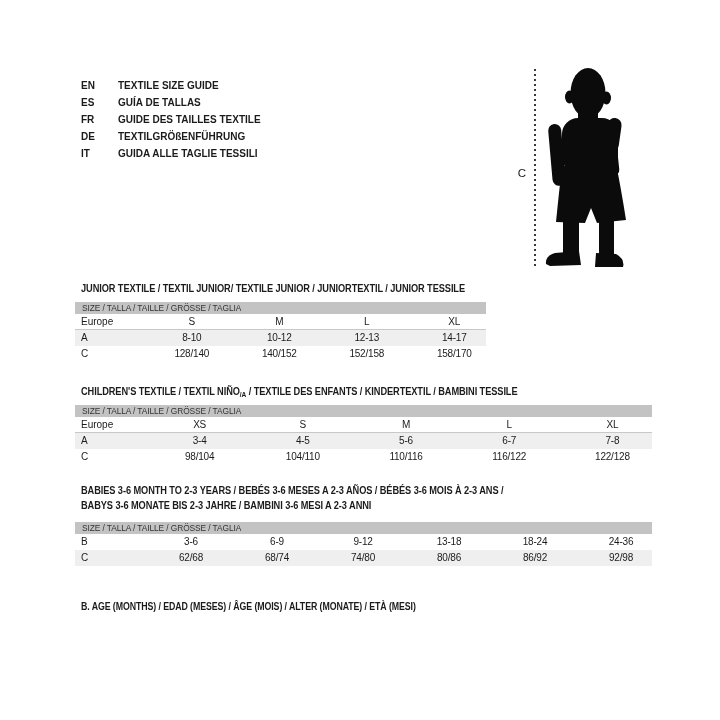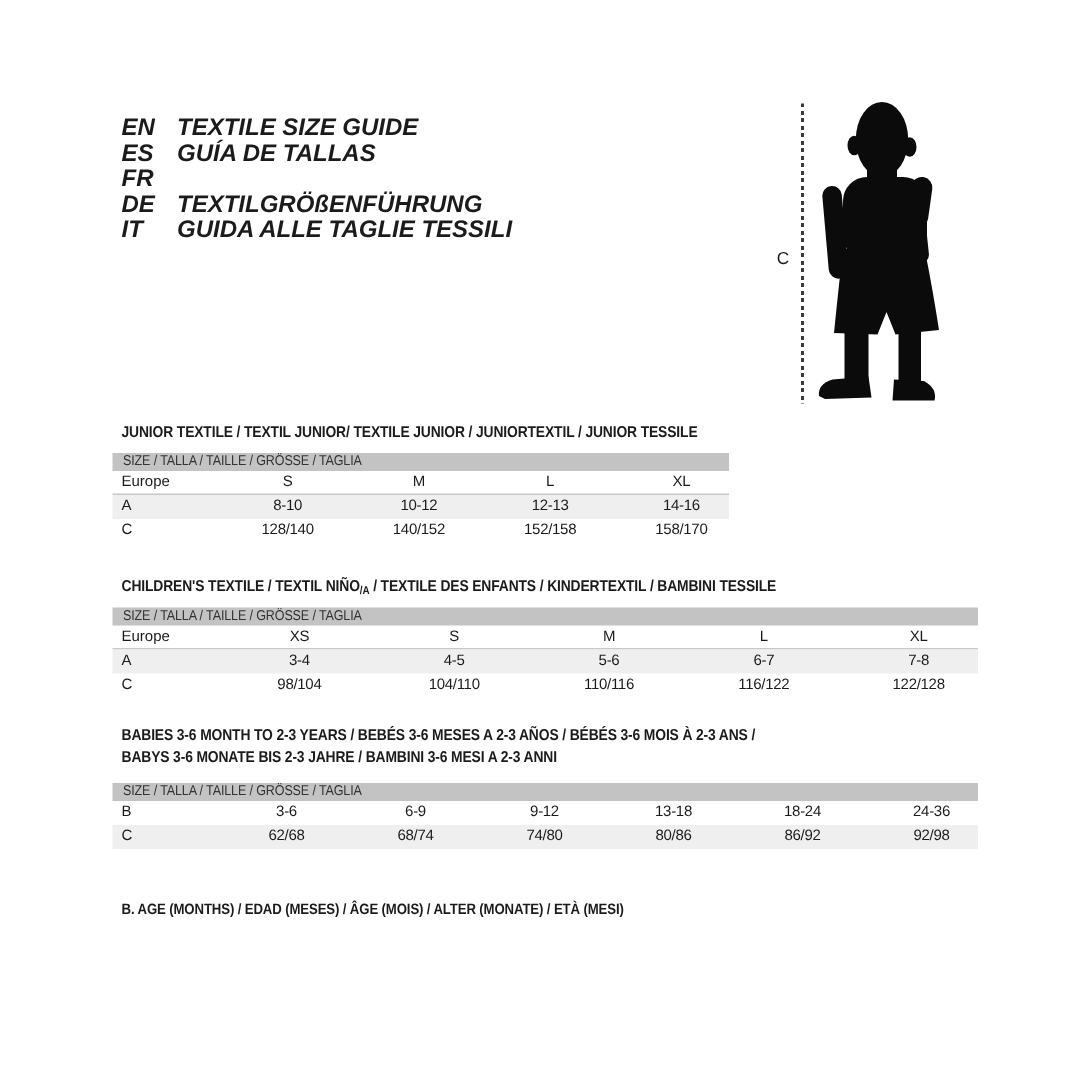--- a/index.html
+++ b/index.html
@@ -7,21 +7,21 @@
     position:relative;width:720px;height:720px;background:#fff;overflow:hidden;
     font-family:"Liberation Sans","DejaVu Sans",sans-serif;
     color:var(--text,#1b1b1b);
     -webkit-font-smoothing:antialiased;
   }
   
   .cond{display:inline-block;transform:scaleX(.88);transform-origin:0 50%;white-space:nowrap;letter-spacing:-.1px;}
 
   
   .lang-block{position:absolute;left:81px;top:77px;}
-  .lang-row{display:flex;height:17px;line-height:17px;font-size:16px;font-weight:bold;font-style:italic;}
+  .lang-row{display:flex;height:17px;line-height:17px;font-size:10px;font-weight:bold;}
   .lang-code{width:37px;}
   
   .dash-line{position:absolute;left:534px;top:69px;width:2px;height:200px;
     background:repeating-linear-gradient(to bottom,#3a3a3a 0px,#3a3a3a 2.5px,transparent 2.5px,transparent 5px);}
   .height-label{position:absolute;left:514px;top:167px;width:16px;text-align:center;font-size:11.5px;line-height:12px;}
   .figure-svg{position:absolute;left:538px;top:66px;width:92px;height:202px;}
 
   
   .size-table{position:absolute;left:75px;}
   .t1{top:281px;width:411px;}
@@ -52,20 +52,21 @@
       <div class="lang-row">
         <span class="lang-code">EN</span>
         <span class="lang-text">TEXTILE SIZE GUIDE</span>
       </div>
       <div class="lang-row">
         <span class="lang-code">ES</span>
         <span class="lang-text">GUÍA DE TALLAS</span>
       </div>
       <div class="lang-row">
         <span class="lang-code">FR</span>
+        <span class="lang-text">GUIDE DES TAILLES TEXTILE</span>
       </div>
       <div class="lang-row">
         <span class="lang-code">DE</span>
         <span class="lang-text">TEXTILGRÖßENFÜHRUNG</span>
       </div>
       <div class="lang-row">
         <span class="lang-code">IT</span>
         <span class="lang-text">GUIDA ALLE TAGLIE TESSILI</span>
       </div>
     </div>
@@ -107,21 +108,21 @@
         <div class="tcell">S</div>
         <div class="tcell">M</div>
         <div class="tcell">L</div>
         <div class="tcell">XL</div>
       </div>
       <div class="trow shaded">
         <div class="tlabel">A</div>
         <div class="tcell">8-10</div>
         <div class="tcell">10-12</div>
         <div class="tcell">12-13</div>
-        <div class="tcell">14-16</div>
+        <div class="tcell">14-17</div>
       </div>
       <div class="trow">
         <div class="tlabel">C</div>
         <div class="tcell">128/140</div>
         <div class="tcell">140/152</div>
         <div class="tcell">152/158</div>
         <div class="tcell">158/170</div>
       </div>
     </div>
   <div class="size-table t2">

